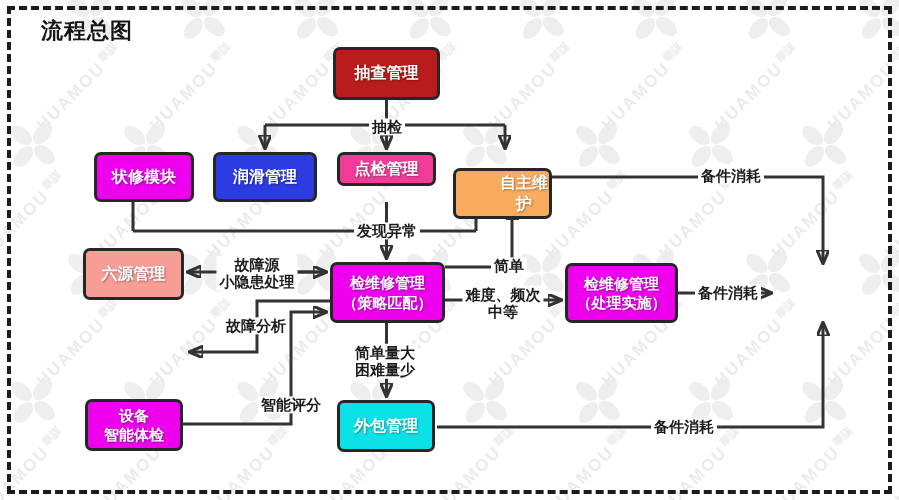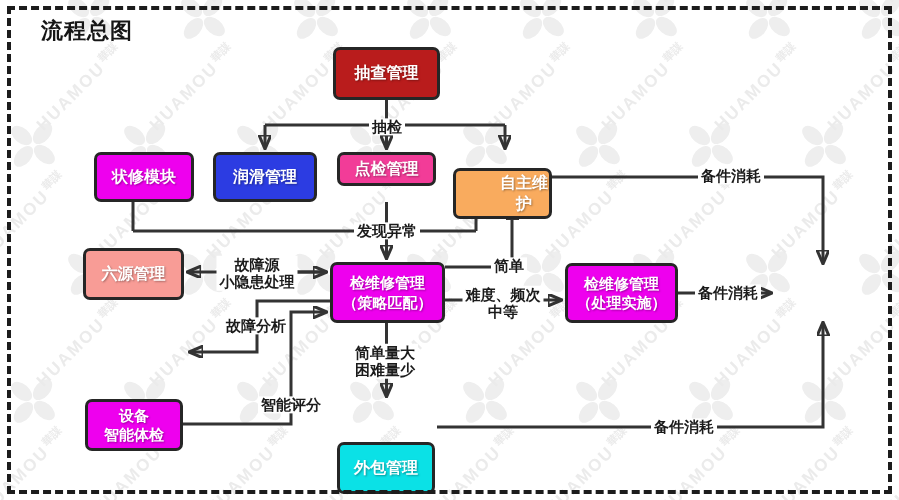--- a/index.html
+++ b/index.html
@@ -530,18 +530,18 @@
   <div class="node" id="n-lubrication" style="background-color: rgb(44, 60, 226);">润滑管理</div>
   <div class="node" id="n-spot-inspection" style="background-color: rgb(242, 60, 152);">点检管理</div>
   <div class="node" id="n-autonomous" style="background-color: rgb(249, 171, 94);">自主维护</div>
   <div class="node" id="n-six-source" style="background-color: rgb(248, 156, 150);">六源管理</div>
   <div class="node" id="n-maint-strategy" style="background-color: rgb(238, 0, 238);">检维修管理
 （策略匹配）</div>
   <div class="node" id="n-maint-exec" style="background-color: rgb(238, 0, 238);">检维修管理
 （处理实施）</div>
   <div class="node" id="n-device-check" style="background-color: rgb(238, 0, 238);">设备
 智能体检</div>
-  <div class="node" id="n-outsource" style="background-color: rgb(11, 225, 230); margin-top: 42px;">外包管理</div>
+  <div class="node" id="n-outsource" style="background-color: rgb(11, 225, 230);">外包管理</div>
 
   <div id="title">流程总图</div>
   <div id="frame"></div>
 
 </div>
 
 </body></html>

